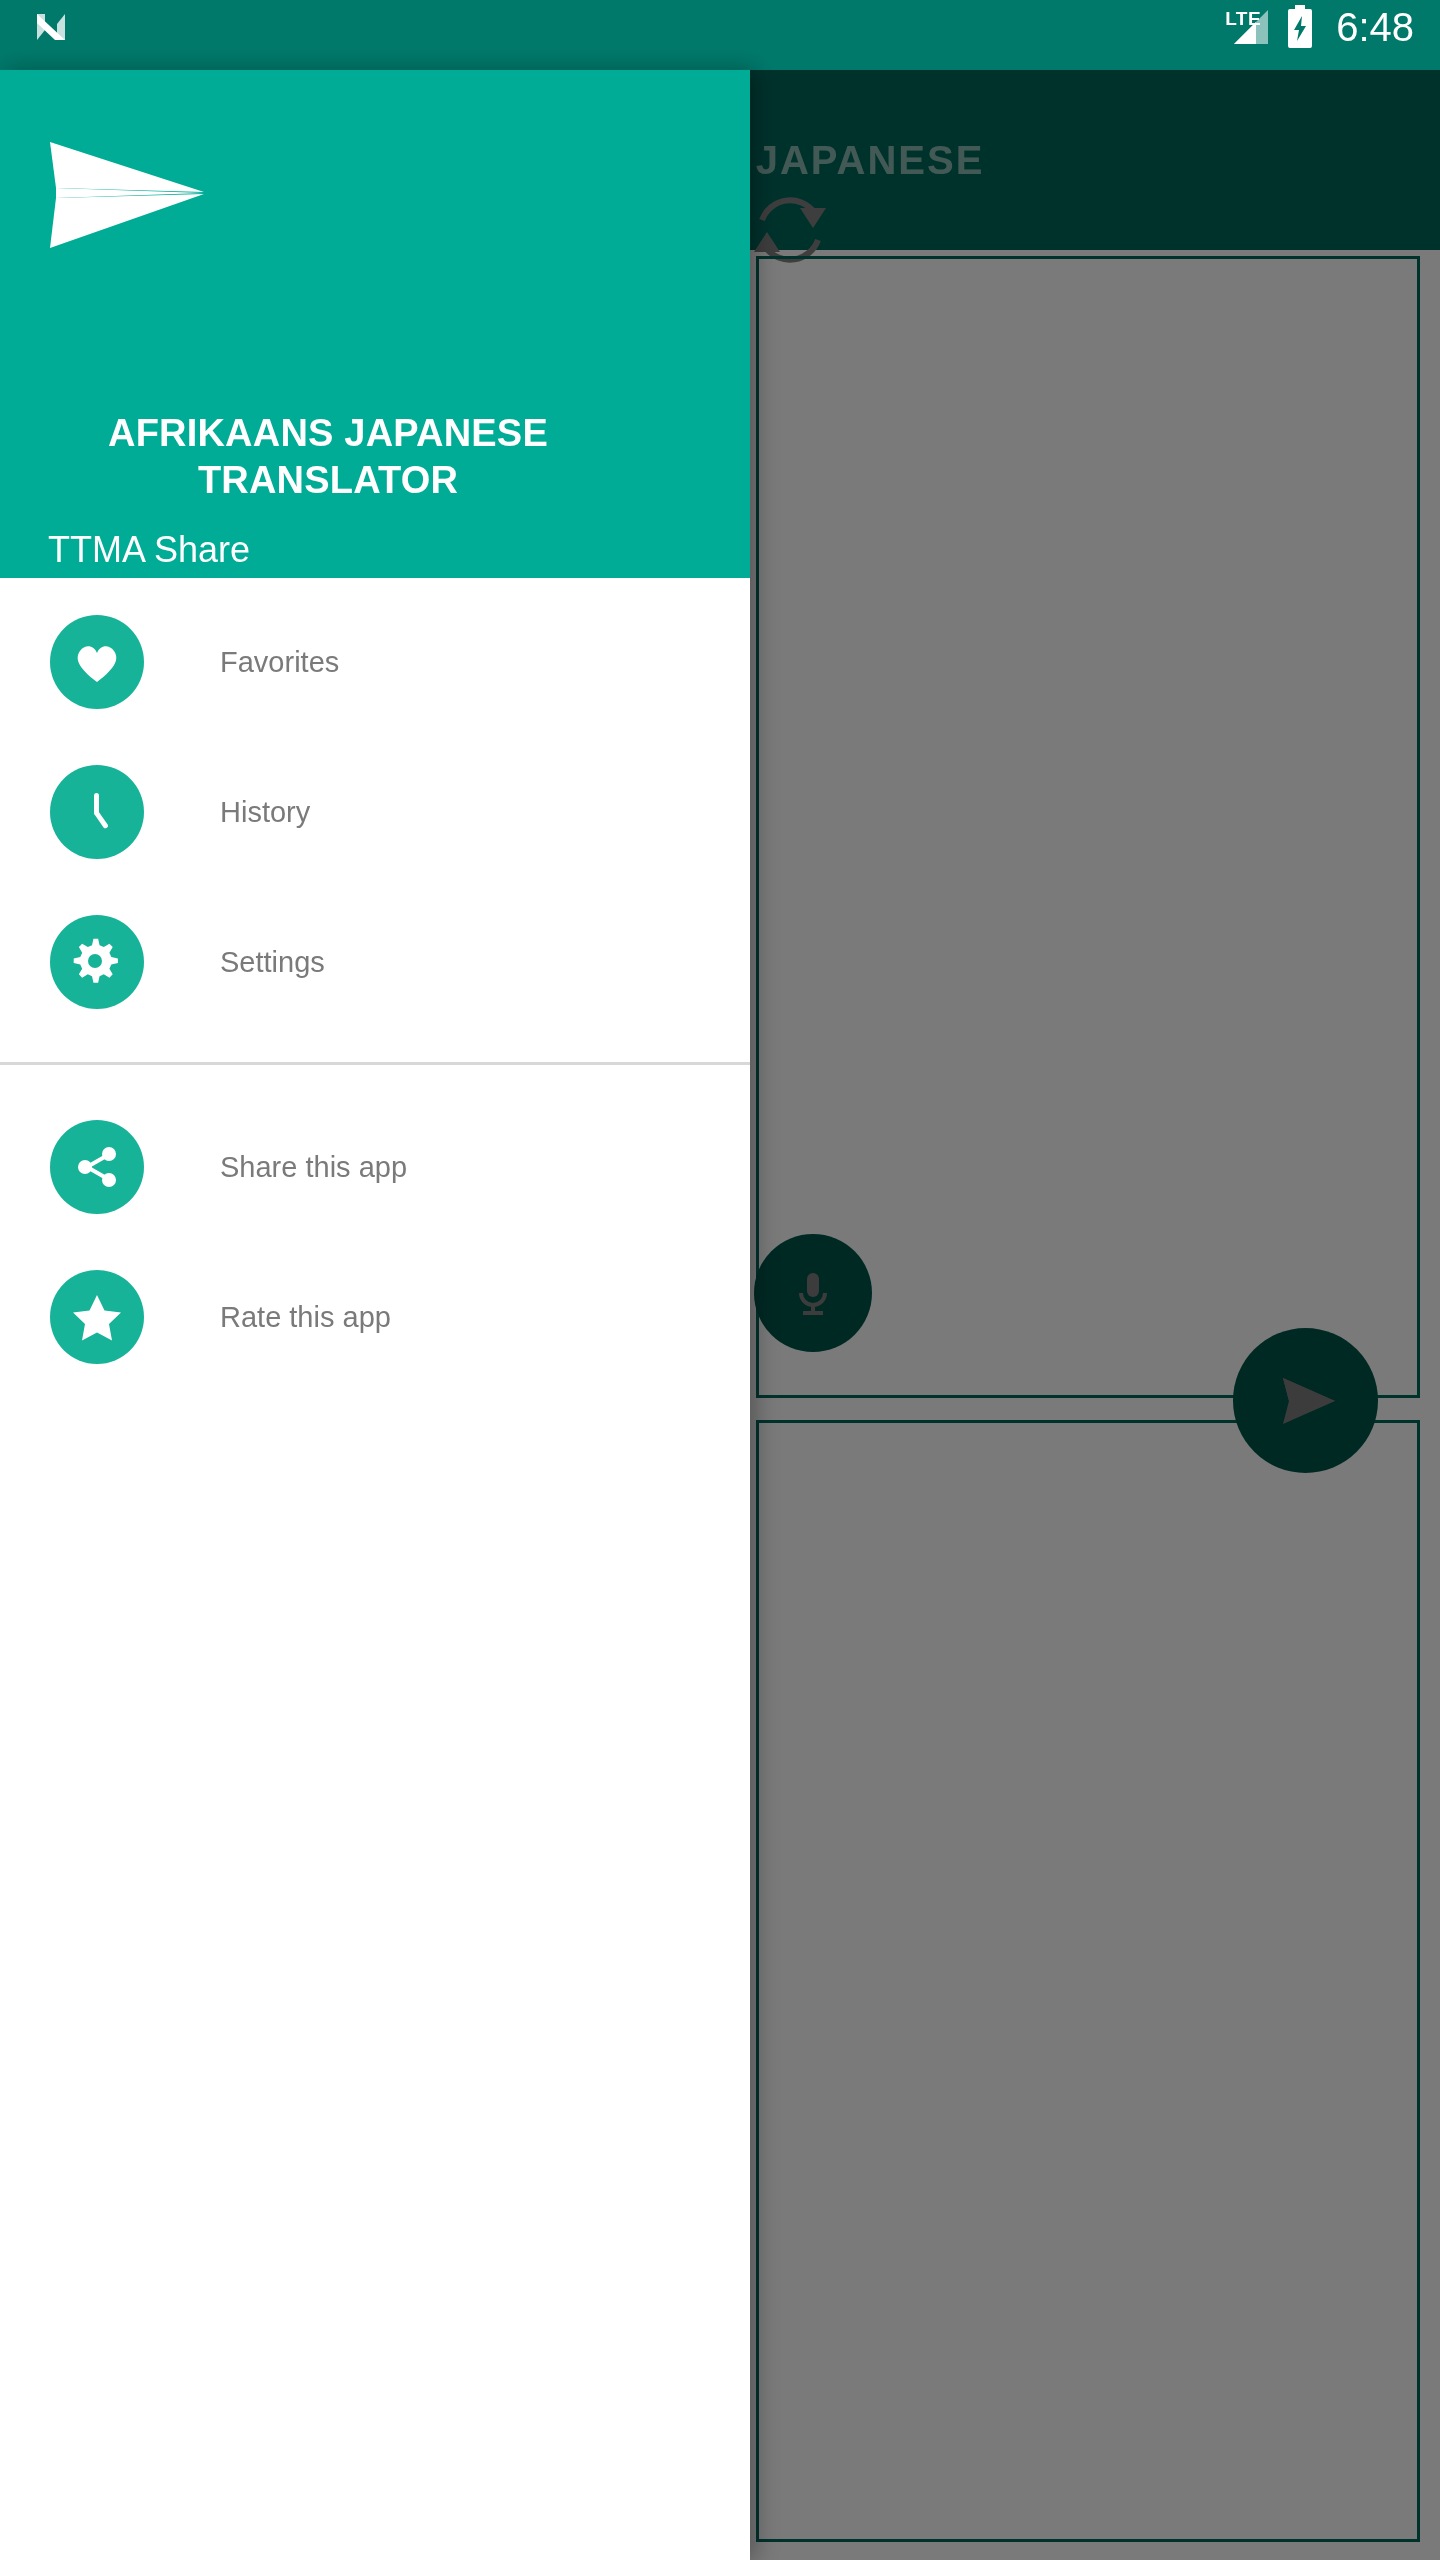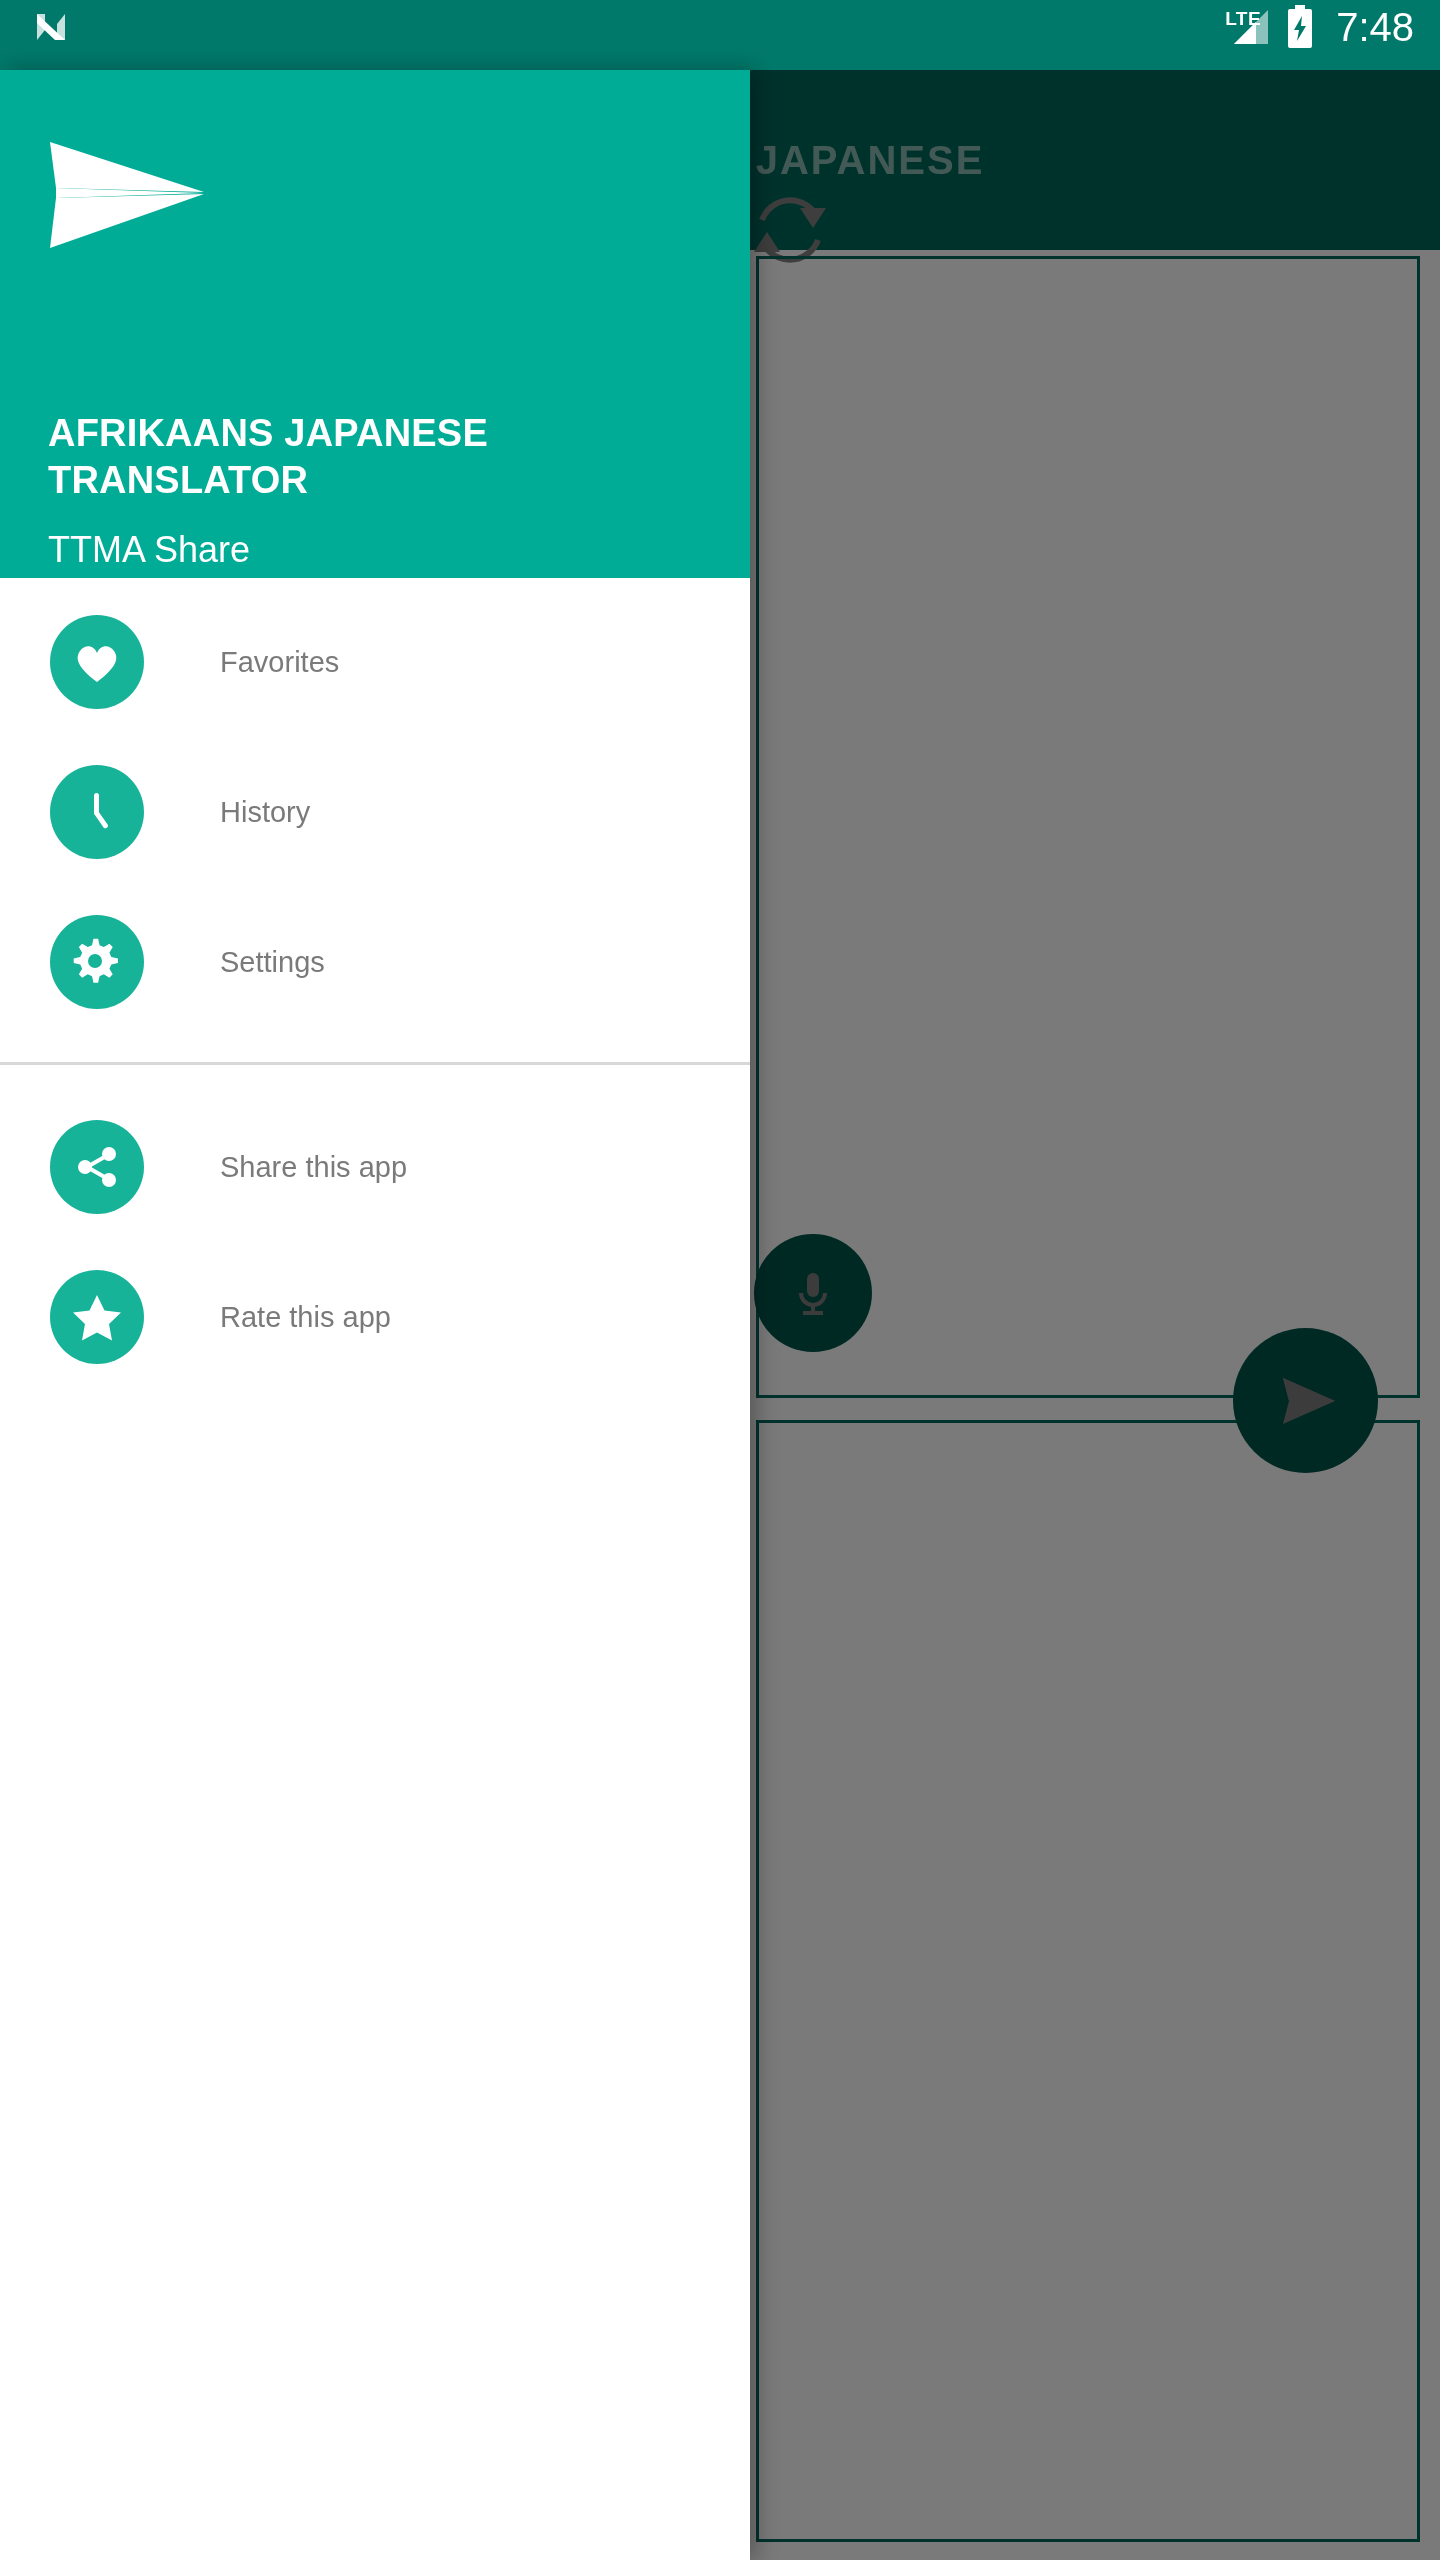--- a/index.html
+++ b/index.html
@@ -132,20 +132,21 @@
 
   
   #drawer {
     position: absolute;
     left: 0; top: 70px;
     width: 750px;
     height: 2490px;
     background: #ffffff;
     box-shadow: 6px 0 22px rgba(0,0,0,0.30);
     overflow: hidden;
+    text-align: center;
   }
   #drawer-header {
     position: relative;
     width: 750px;
     height: 508px;
     background: #00ac96;
     box-sizing: border-box;
     padding: 0 48px;
   }
   #drawer-logo {
@@ -234,21 +235,21 @@
             <polygon points="32,16 32,38 10,38" fill="#ffffff"></polygon>
           </svg>
         </div>
         <span>
           <svg width="28" height="44" viewBox="0 0 28 44">
             <rect x="9" y="0" width="10" height="5" fill="#ffffff"></rect>
             <rect x="2" y="4" width="24" height="39" rx="2" fill="#ffffff"></rect>
             <polygon points="16,11 8,25 13,25 11,36 20,21 15,21" fill="#00796b"></polygon>
           </svg>
         </span>
-        <span class="status-clock">7:48</span>
+        <span class="status-clock">6:48</span>
       </div>
     </div>
 
     <div class="toolbar">
       <div class="toolbar-lang">JAPANESE</div>
       <div class="toolbar-swap">
         <svg width="100" height="100" viewBox="0 0 100 100">
           <path d="M22 40 A30 30 0 0 1 74 32" stroke="#838383" stroke-width="6" fill="none"></path>
           <polygon points="60,28 86,28 73,48" fill="#838383"></polygon>
           <path d="M78 60 A30 30 0 0 1 26 68" stroke="#838383" stroke-width="6" fill="none"></path>

